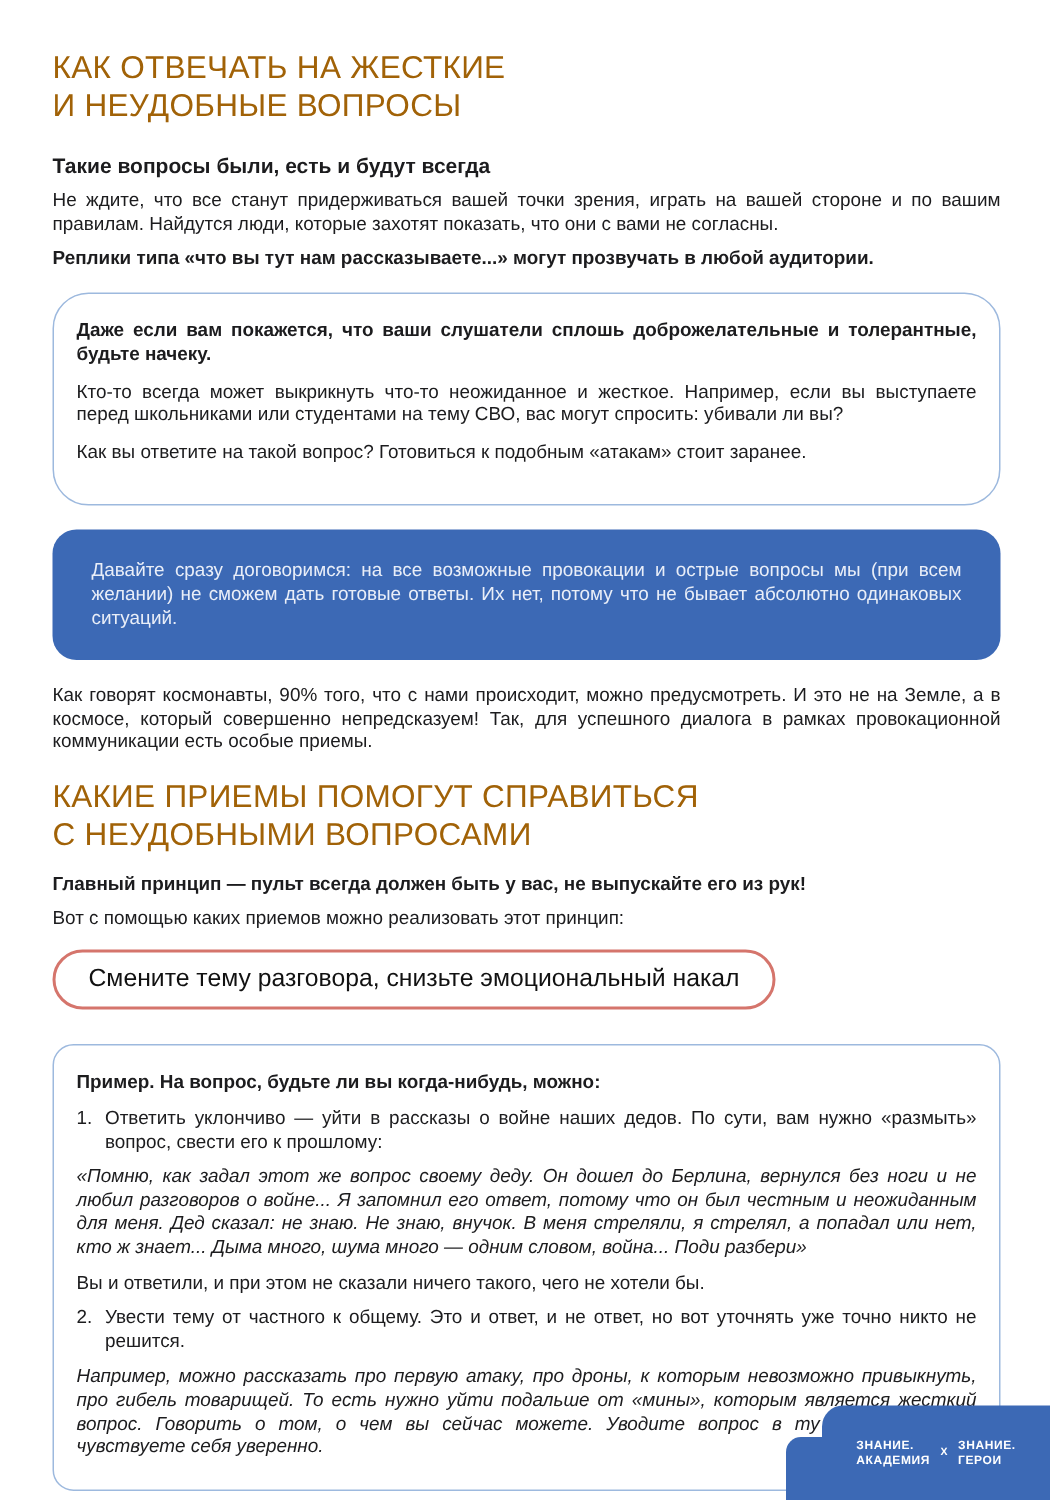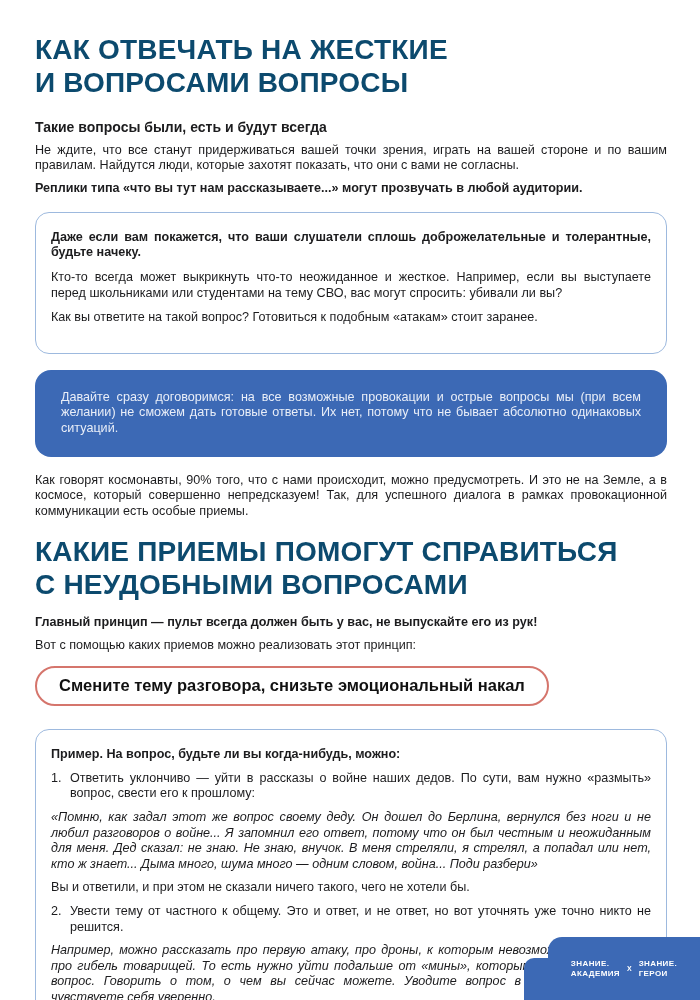--- a/index.html
+++ b/index.html
@@ -11,62 +11,62 @@
     position:relative;
     overflow:hidden;
     -webkit-font-smoothing:antialiased;
   }
   .page{
     position:absolute;inset:0;
     padding:34px 33px 0 35px;
     box-sizing:border-box;
   }
   .h-blue{
-    color:#0c4a6e;
-    font-size:28px;
-    font-weight:bold;
+    color:#a16207;
+    font-size:21px;
+    font-weight:normal;
     line-height:1.17;
     margin:0 0 19px 0;
     letter-spacing:0.2px;
   }
   .h-blue.second{margin-top:17px;margin-bottom:13px;}
   .subhead{
     font-size:14px;font-weight:bold;
     margin:13px 0 5px 0;line-height:1.24;
   }
   .body-p{
     font-size:12.6px;line-height:1.24;
     text-align:justify;
     margin:7px 0;
   }
   .bold{font-weight:bold;}
   .italic{font-style:italic;}
   .outline-box{
     border:1.5px solid #9db9de;
-    border-radius:14px;
+    border-radius:24px;
     padding:11px 15px 12px 15px;
     margin:15px 0 14px 0;
   }
   .outline-box .body-p{margin:6px 0 9px;}
   .outline-box .body-p:last-child{margin-bottom:15px;}
   .blue-box{
     background:#3c69b5;
     color:#e9eef8;
     border-radius:16px;
     padding:20px 26px;
     margin:16px 0 16px 0;
   }
   .blue-box .body-p{margin:0;}
   .pill{
     display:inline-block;
     border:2px solid #d5756c;
     border-radius:24px;
     padding:8px 22px 9px 22px;
     font-size:16.5px;
-    font-weight:bold;
+    font-weight:normal;
     color:#111;
     margin:6px 0 11px 0;
     background:#fff;
   }
   .example-box{
     border:1.5px solid #9db9de;
     border-radius:14px;
     padding:11px 15px 12px 15px;
     margin:12px 0 0 0;
   }
@@ -103,21 +103,21 @@
   }
   .badge-x{color:#ffffff;font-size:7px;font-weight:bold;align-self:center;}
 </style>
 </head>
 <body>
 
 <div class="page">
 
   <div class="h-blue">
     <div>КАК ОТВЕЧАТЬ НА ЖЕСТКИЕ</div>
-    <div>И ВОПРОСАМИ ВОПРОСЫ</div>
+    <div>И НЕУДОБНЫЕ ВОПРОСЫ</div>
   </div>
 
   <div class="subhead">Такие вопросы были, есть и будут всегда</div>
   <div class="body-p">Не ждите, что все станут придерживаться вашей точки зрения, играть на вашей стороне и по вашим правилам. Найдутся люди, которые захотят показать, что они с вами не согласны.</div>
   <div class="body-p bold">Реплики типа «что вы тут нам рассказываете...» могут прозвучать в любой аудитории.</div>
 
   <div class="outline-box">
     <div class="body-p bold">Даже если вам покажется, что ваши слушатели сплошь доброжелательные и толерантные, будьте начеку.</div>
     <div class="body-p">Кто-то всегда может выкрикнуть что-то неожиданное и жесткое. Например, если вы выступаете перед школьниками или студентами на тему СВО, вас могут спросить: убивали ли вы?</div>
     <div class="body-p">Как вы ответите на такой вопрос? Готовиться к подобным «атакам» стоит заранее.</div>

